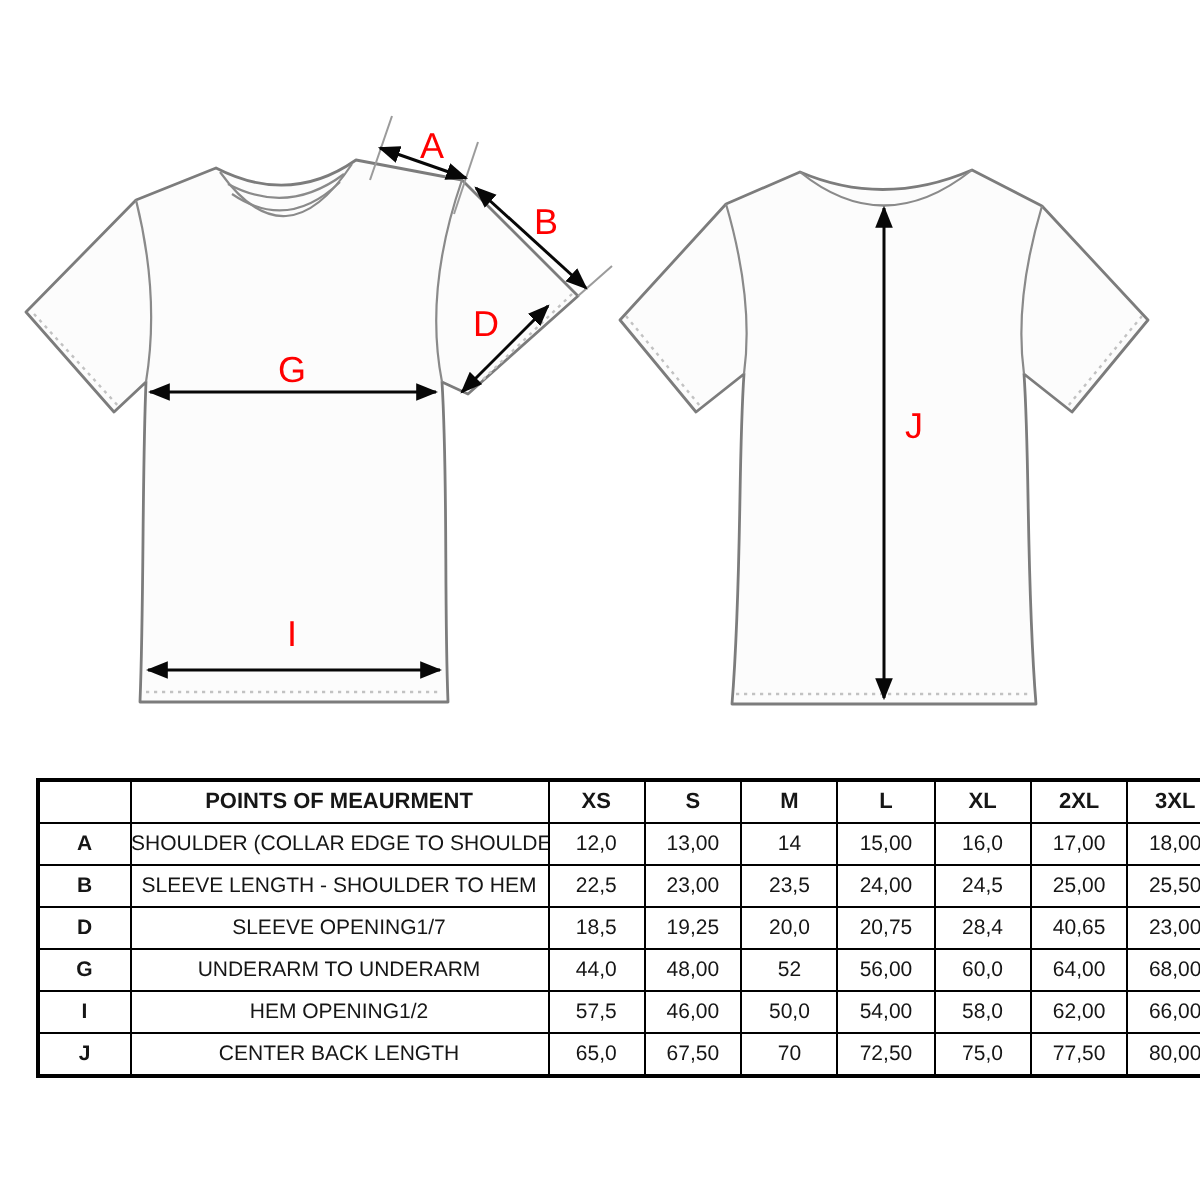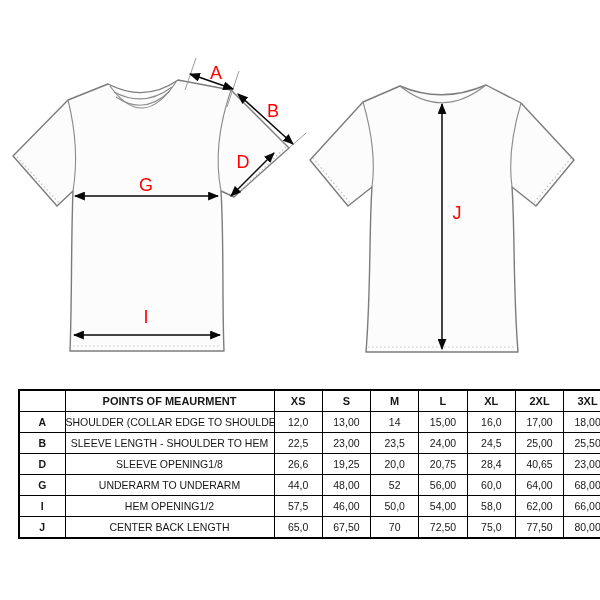--- a/index.html
+++ b/index.html
@@ -138,22 +138,22 @@
         <td>22,5</td>
         <td>23,00</td>
         <td>23,5</td>
         <td>24,00</td>
         <td>24,5</td>
         <td>25,00</td>
         <td>25,50</td>
       </tr>
       <tr>
         <td class="c-letter">D</td>
-        <td class="c-desc">SLEEVE OPENING1/8</td>
-        <td>26,6</td>
+        <td class="c-desc">SLEEVE OPENING1/7</td>
+        <td>18,5</td>
         <td>19,25</td>
         <td>20,0</td>
         <td>20,75</td>
         <td>28,4</td>
         <td>40,65</td>
         <td>23,00</td>
       </tr>
       <tr>
         <td class="c-letter">G</td>
         <td class="c-desc">UNDERARM TO UNDERARM</td>

